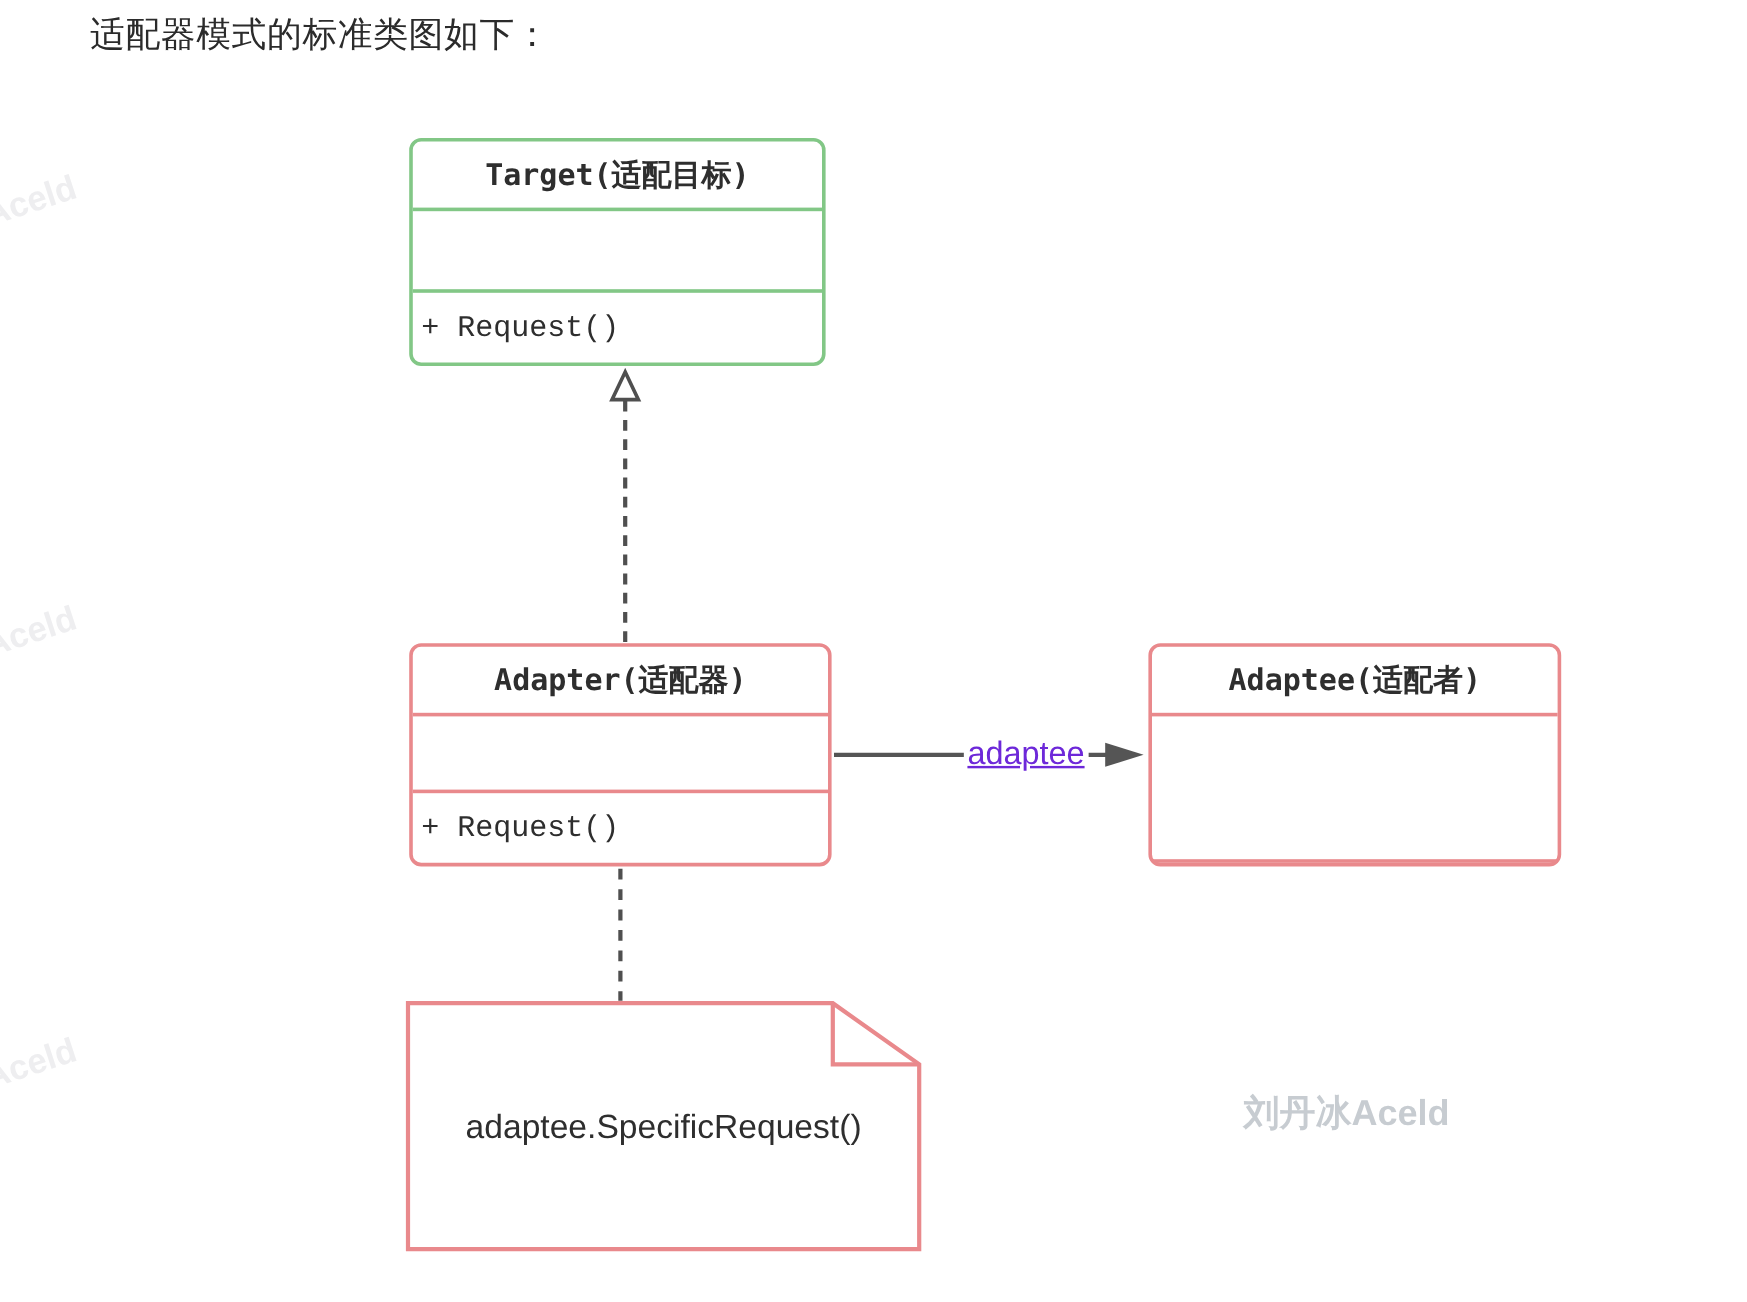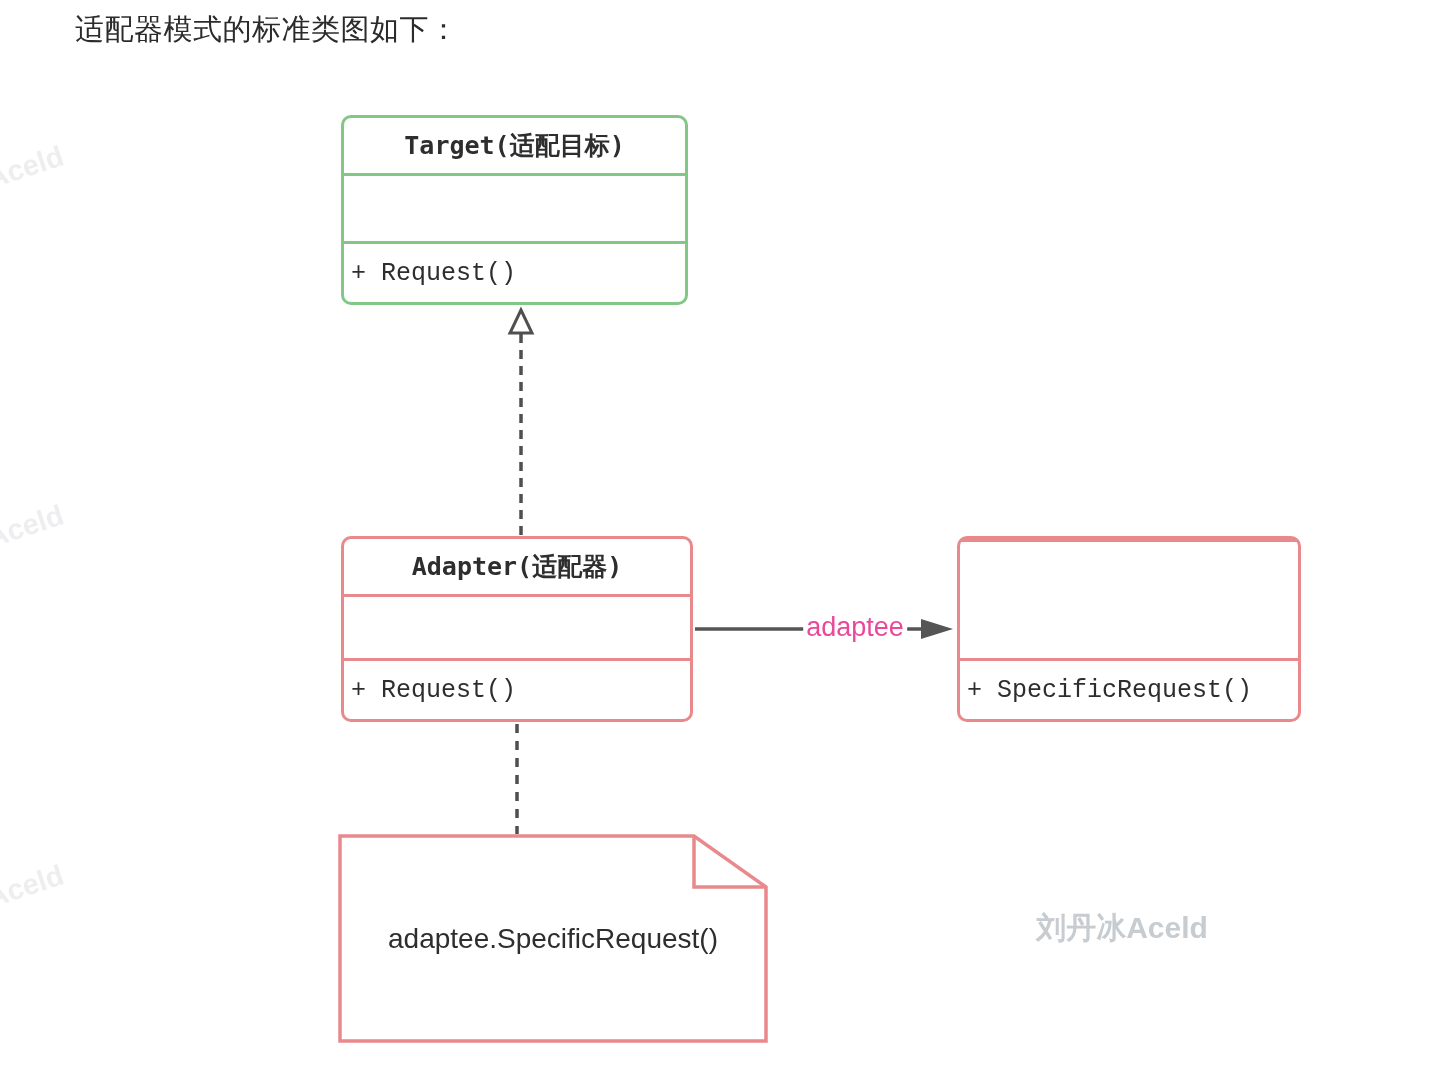--- a/index.html
+++ b/index.html
@@ -67,21 +67,22 @@
   }
   
   .assoc-label {
     position: absolute;
     left: 855px;
     top: 629px;
     transform: translate(-50%, -54%);
     background: #ffffff;
     padding: 0 3px;
     font-size: 27px;
-    color: #ec4899;
+    color: #6d28d9;
+    text-decoration: underline;
   }
   
   .note-text {
     position: absolute;
     left: 340px;
     top: 836px;
     width: 426px;
     height: 205px;
     display: flex;
     align-items: center;
@@ -145,22 +146,22 @@
     <div class="c-method">+ Request()</div>
   </div>
 
   <div class="class-box red" style="left:341px; top:536px; width:352px; height:186px;">
     <div class="c-title">Adapter(适配器)</div>
     <div class="c-attrs"></div>
     <div class="c-method">+ Request()</div>
   </div>
 
   <div class="class-box red" style="left:957px; top:536px; width:344px; height:186px;">
+    <div class="c-title">Adaptee(适配者)</div>
     <div class="c-attrs"></div>
-    <div class="c-method">+ SpecificRequest()</div>
   </div>
 
   <div class="assoc-label">adaptee</div>
 
   <div class="note-text">adaptee.SpecificRequest()</div>
 
   <div class="wm-main">刘丹冰Aceld</div>
 
 </div>
 

